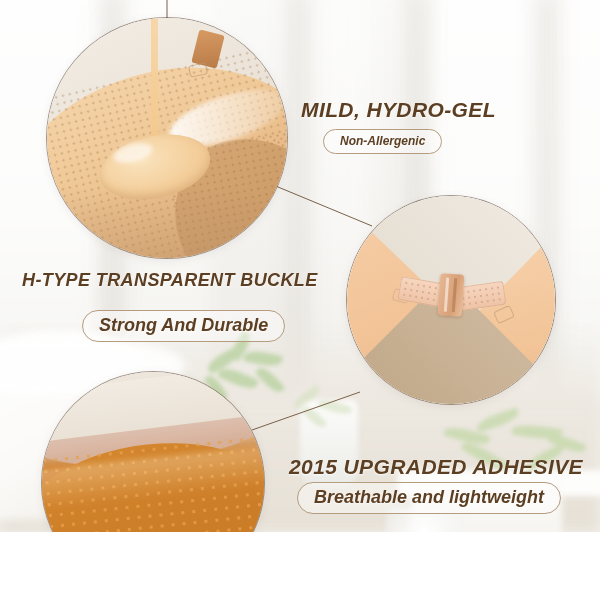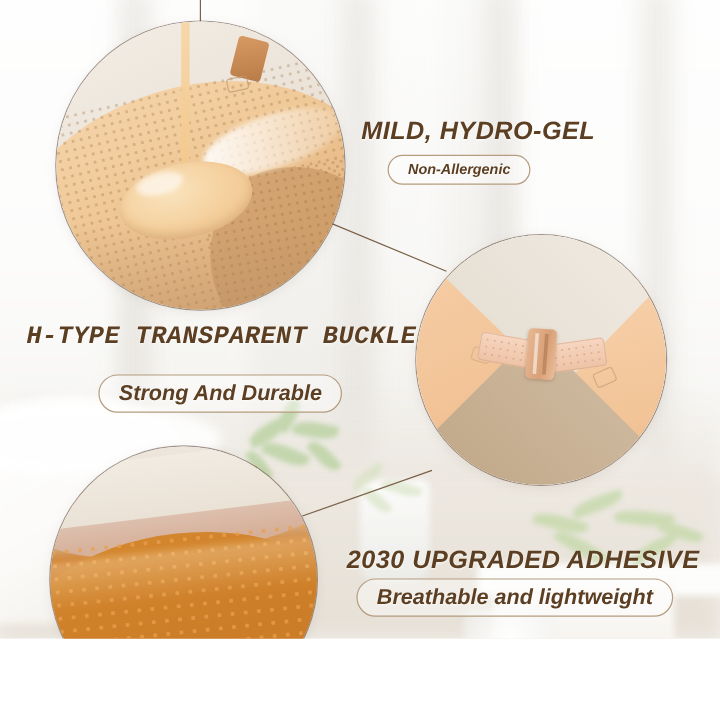--- a/index.html
+++ b/index.html
@@ -288,21 +288,21 @@
     background:rgba(255,255,255,.42);
     white-space:nowrap;
     text-shadow:0 1px 2px rgba(255,255,255,.8);
   }
 
   .t1{left:301px;top:98px;}
   .t1 .headline{font-size:21px;}
   .t1 .pill{font-size:12px;padding:4px 16px 5px;margin-top:7px;margin-left:22px;}
 
   .t2{left:22px;top:270px;}
-  .t2 .headline{font-size:21px;font-family:Liberation Mono, monospace;}
+  .t2 .headline{font-size:18px;}
   .t2 .pill{font-size:18px;padding:4px 16px 5px;margin-top:19px;margin-left:60px;}
 
   .t3{left:289px;top:455px;}
   .t3 .headline{font-size:21px;}
   .t3 .pill{font-size:18px;padding:4px 16px 5px;margin-top:3px;margin-left:8px;}
 </style>
 </head>
 <body>
 
 <div id="stage">
@@ -408,17 +408,17 @@
     <div class="headline">MILD, HYDRO-GEL</div>
     <div><span class="pill">Non-Allergenic</span></div>
   </div>
 
   <div class="txt t2">
     <div class="headline">H-TYPE TRANSPARENT BUCKLE</div>
     <div><span class="pill">Strong And Durable</span></div>
   </div>
 
   <div class="txt t3">
-    <div class="headline">2030 UPGRADED ADHESIVE</div>
+    <div class="headline">2015 UPGRADED ADHESIVE</div>
     <div><span class="pill">Breathable and lightweight</span></div>
   </div>
 
 </div>
 
 </body></html>

